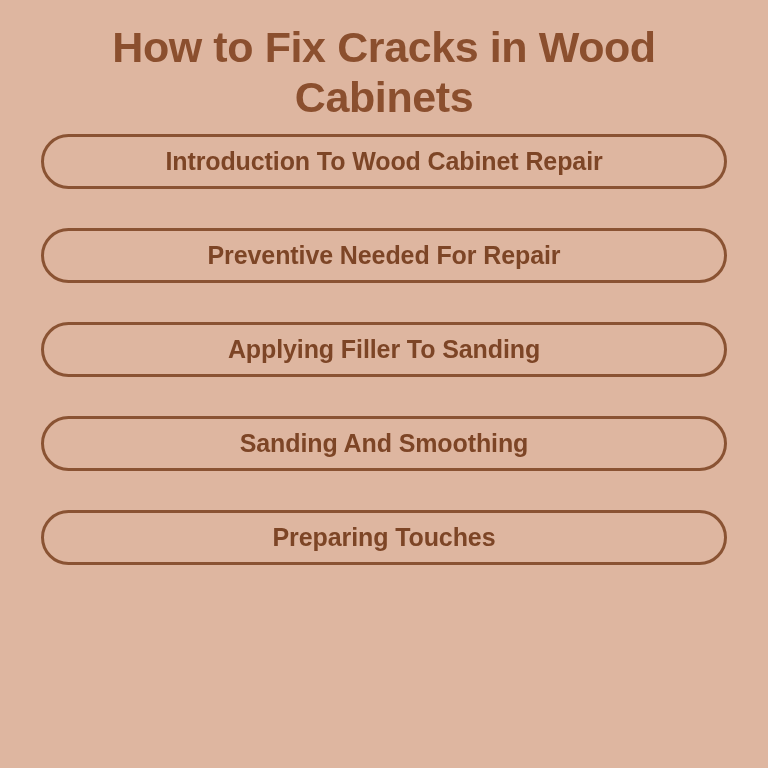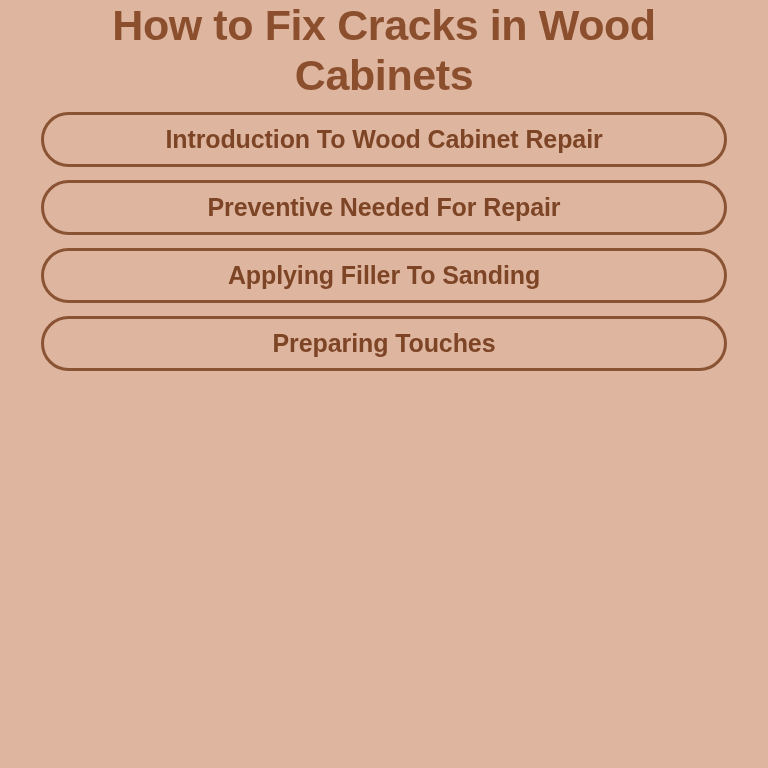--- a/index.html
+++ b/index.html
@@ -19,40 +19,41 @@
     box-sizing: border-box;
     display: flex;
     flex-direction: column;
     align-items: center;
     background: #deb6a0;
     position: relative;
   }
   .page-title {
     width: 640px;
     margin: 0;
+    padding-top: 22px;
     text-align: center;
     color: #8b4f2e;
     font-family: "Liberation Sans", sans-serif;
     font-weight: bold;
     font-size: 43px;
     line-height: 50px;
     letter-spacing: -0.4px;
   }
   .toc-list {
     margin: 0;
     padding: 0;
     list-style: none;
     width: 768px;
     margin-top: 12px;
   }
   .toc-item {
     box-sizing: border-box;
     width: 686px;
     height: 55px;
-    margin: 0 auto 13px auto;
+    margin: 0 auto 39px auto;
     border: 3px solid #8a5333;
     border-radius: 30px;
     background: transparent;
     display: flex;
     align-items: center;
     justify-content: center;
     text-align: center;
   }
   .toc-label {
     color: #7d4526;
@@ -79,20 +80,23 @@
 
     <li class="toc-item">
       <span class="toc-label">Preventive Needed For Repair</span>
     </li>
 
 
     <li class="toc-item">
       <span class="toc-label">Applying Filler To Sanding</span>
     </li>
 
+    <li class="toc-item">
+      <span class="toc-label">Sanding And Smoothing</span>
+    </li>
 
     <li class="toc-item">
       <span class="toc-label">Preparing Touches</span>
     </li>
 
 
   </ul>
 </div>
 
 </body></html>

